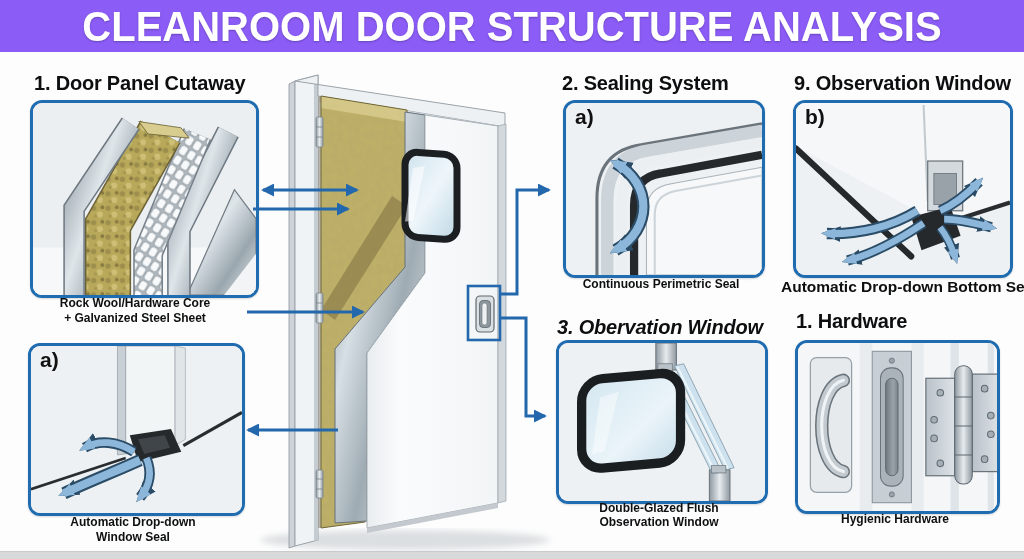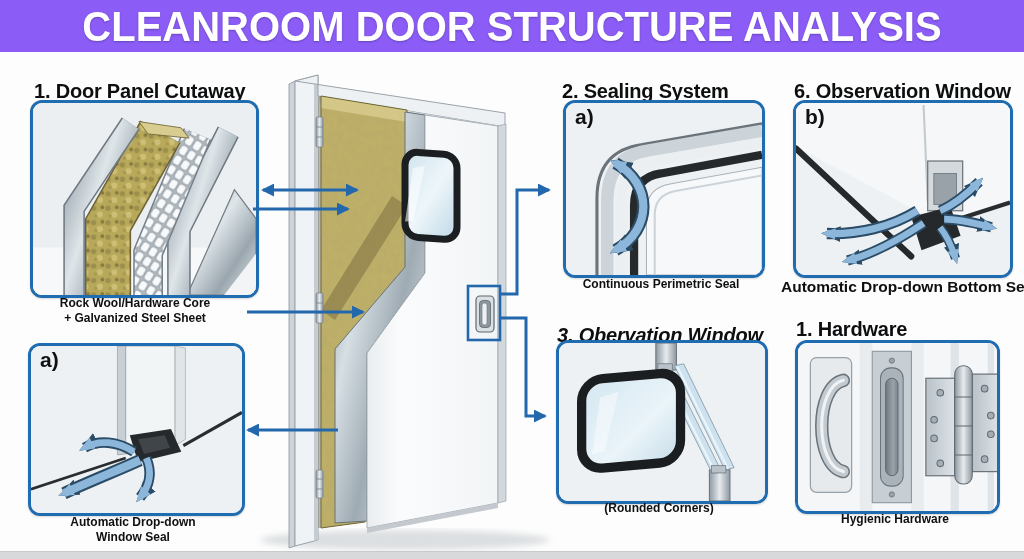--- a/index.html
+++ b/index.html
@@ -3,40 +3,40 @@
 <meta charset="utf-8">
 <style>
   html,body{margin:0;padding:0;}
   body{width:1024px;height:559px;position:relative;overflow:hidden;background:#fdfdfd;
        font-family:"Liberation Sans",sans-serif;}
   .abs{position:absolute;}
   #header{left:0;top:0;width:1024px;height:52px;background:#8b5cf6;display:flex;
           align-items:center;justify-content:center;}
   #header .title{color:#fff;font-size:40px;font-weight:700;letter-spacing:0px;
           transform:scaleY(1.04);white-space:nowrap;text-shadow:0 1px 2px rgba(0,0,0,.25);}
-  .h{font-size:20px;font-weight:700;color:#0d0e0f;letter-spacing:-0.2px;white-space:nowrap;margin-top:8px;}
+  .h{font-size:20px;font-weight:700;color:#0d0e0f;letter-spacing:-0.2px;white-space:nowrap;}
   .panel{border:3px solid #1f6cb0;border-radius:12px;overflow:hidden;
          background:linear-gradient(135deg,#f2f4f6,#e3e8eb);box-shadow:0 1px 2px rgba(0,0,0,.15);}
   .panel svg{display:block;width:100%;height:100%;}
   .marker{position:absolute;left:9px;top:2px;font-size:21px;font-weight:700;color:#111;z-index:5;}
   .cap{font-size:12px;font-weight:700;color:#0e0f10;text-align:center;line-height:1.25;white-space:nowrap;}
   #bottom-edge{left:0;top:551px;width:1024px;height:8px;background:#d8d9da;border-top:1px solid #c9cacb;}
   svg{overflow:visible;}
   .panel svg{overflow:hidden;}
 </style>
 </head>
 <body>
 
 <div id="header" class="abs">
   <div class="title">CLEANROOM DOOR STRUCTURE ANALYSIS</div>
 </div>
 
 <div class="abs h" style="left:34px;top:72px;">1. Door Panel Cutaway</div>
 <div class="abs h" style="left:562px;top:72px;">2. Sealing System</div>
-<div class="abs h" style="left:794px;top:72px;">6. Observation Window</div>
+<div class="abs h" style="left:794px;top:72px;">9. Observation Window</div>
 <div class="abs h" style="left:557px;top:316px;font-style:italic;">3. Obervation Window</div>
 <div class="abs h" style="left:796px;top:310px;">1. Hardware</div>
 
 <div class="abs panel" style="left:30px;top:100px;width:223px;height:192px;">
   <svg viewBox="0 0 217 186" preserveAspectRatio="none">
     <defs>
       <linearGradient id="p1steel" x1="0" y1="0" x2="1" y2="1">
         <stop offset="0" stop-color="#8f9aa3"></stop>
           <stop offset="0.4" stop-color="#dfe6ea"></stop>
         <stop offset="0.7" stop-color="#9aa6ae"></stop>
@@ -311,21 +311,22 @@
     <rect x="148" y="118" width="14" height="7" fill="#b9c2c8" stroke="#6b747b" stroke-width="0.7"></rect>
 
     <g transform="skewY(-5) translate(0,12)">
       <rect x="22" y="26" width="96" height="86" rx="20" fill="url(#p3glass)" stroke="#1b1e21" stroke-width="9"></rect>
       <polygon points="40,44 58,40 44,96 32,98" fill="#ffffff" opacity="0.45"></polygon>
     </g>
   </svg>
 </div>
 
 <div class="abs cap" style="left:546px;top:501px;width:226px;line-height:1.18;">
-  <div>(Rounded Corners)</div>
+  <div>Double-Glazed Flush</div>
+  <div>Observation Window</div>
 </div>
 
 <div class="abs panel" style="left:795px;top:340px;width:199px;height:168px;">
   <svg viewBox="0 0 193 162" preserveAspectRatio="none">
     <defs>
       <linearGradient id="p4leaf" x1="0" y1="0" x2="1" y2="0">
         <stop offset="0" stop-color="#b9c2c9"></stop>
           <stop offset="1" stop-color="#dde2e6"></stop>
       </linearGradient>
       <linearGradient id="p4knuck" x1="0" y1="0" x2="1" y2="0">

